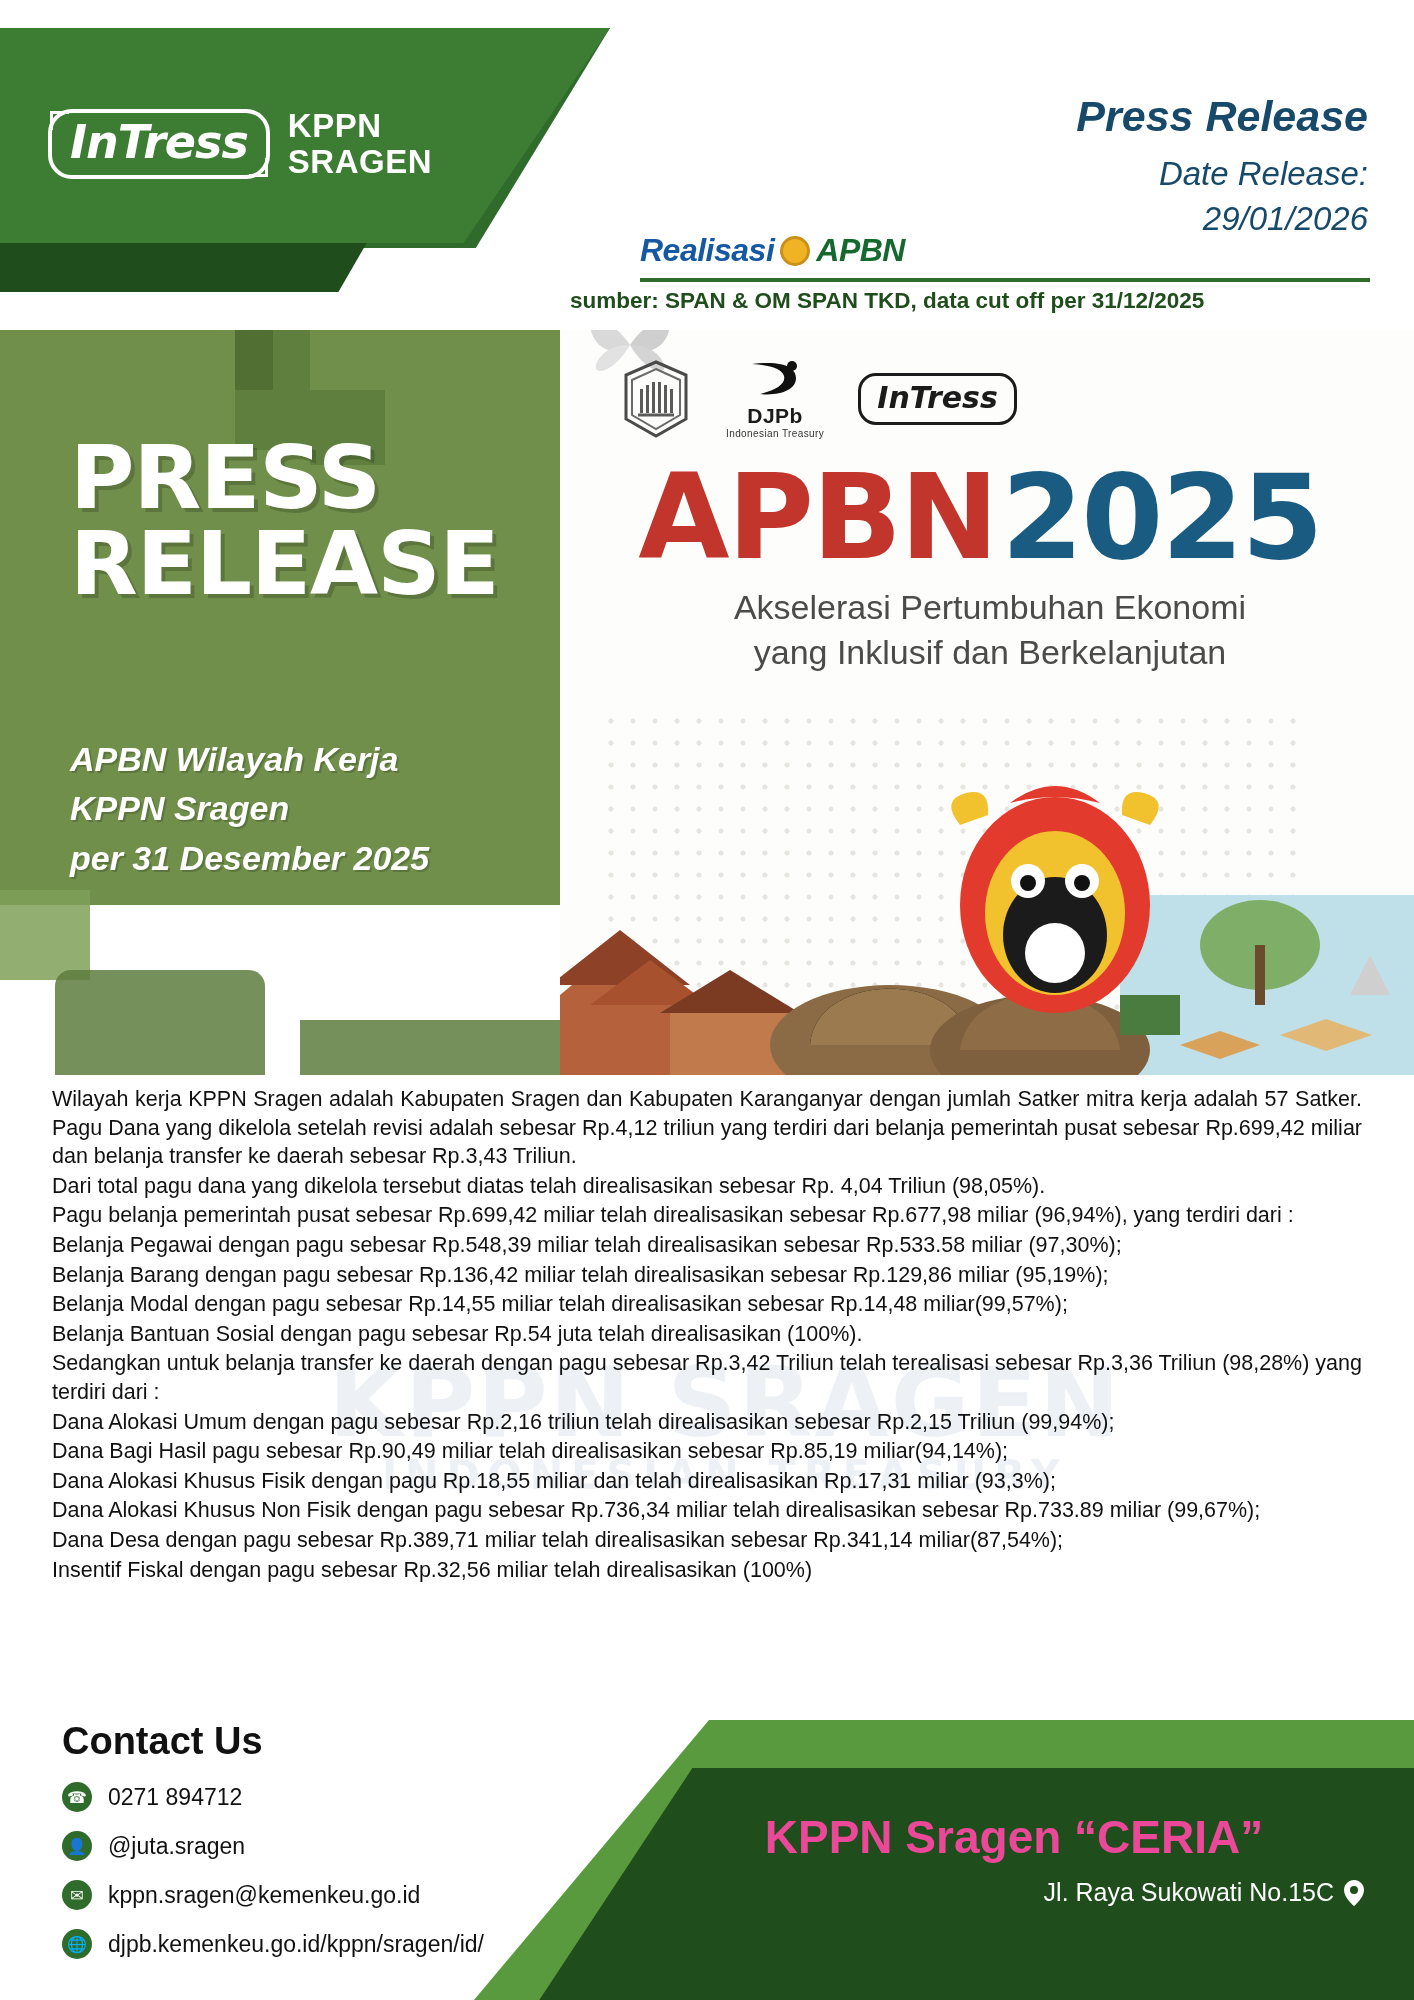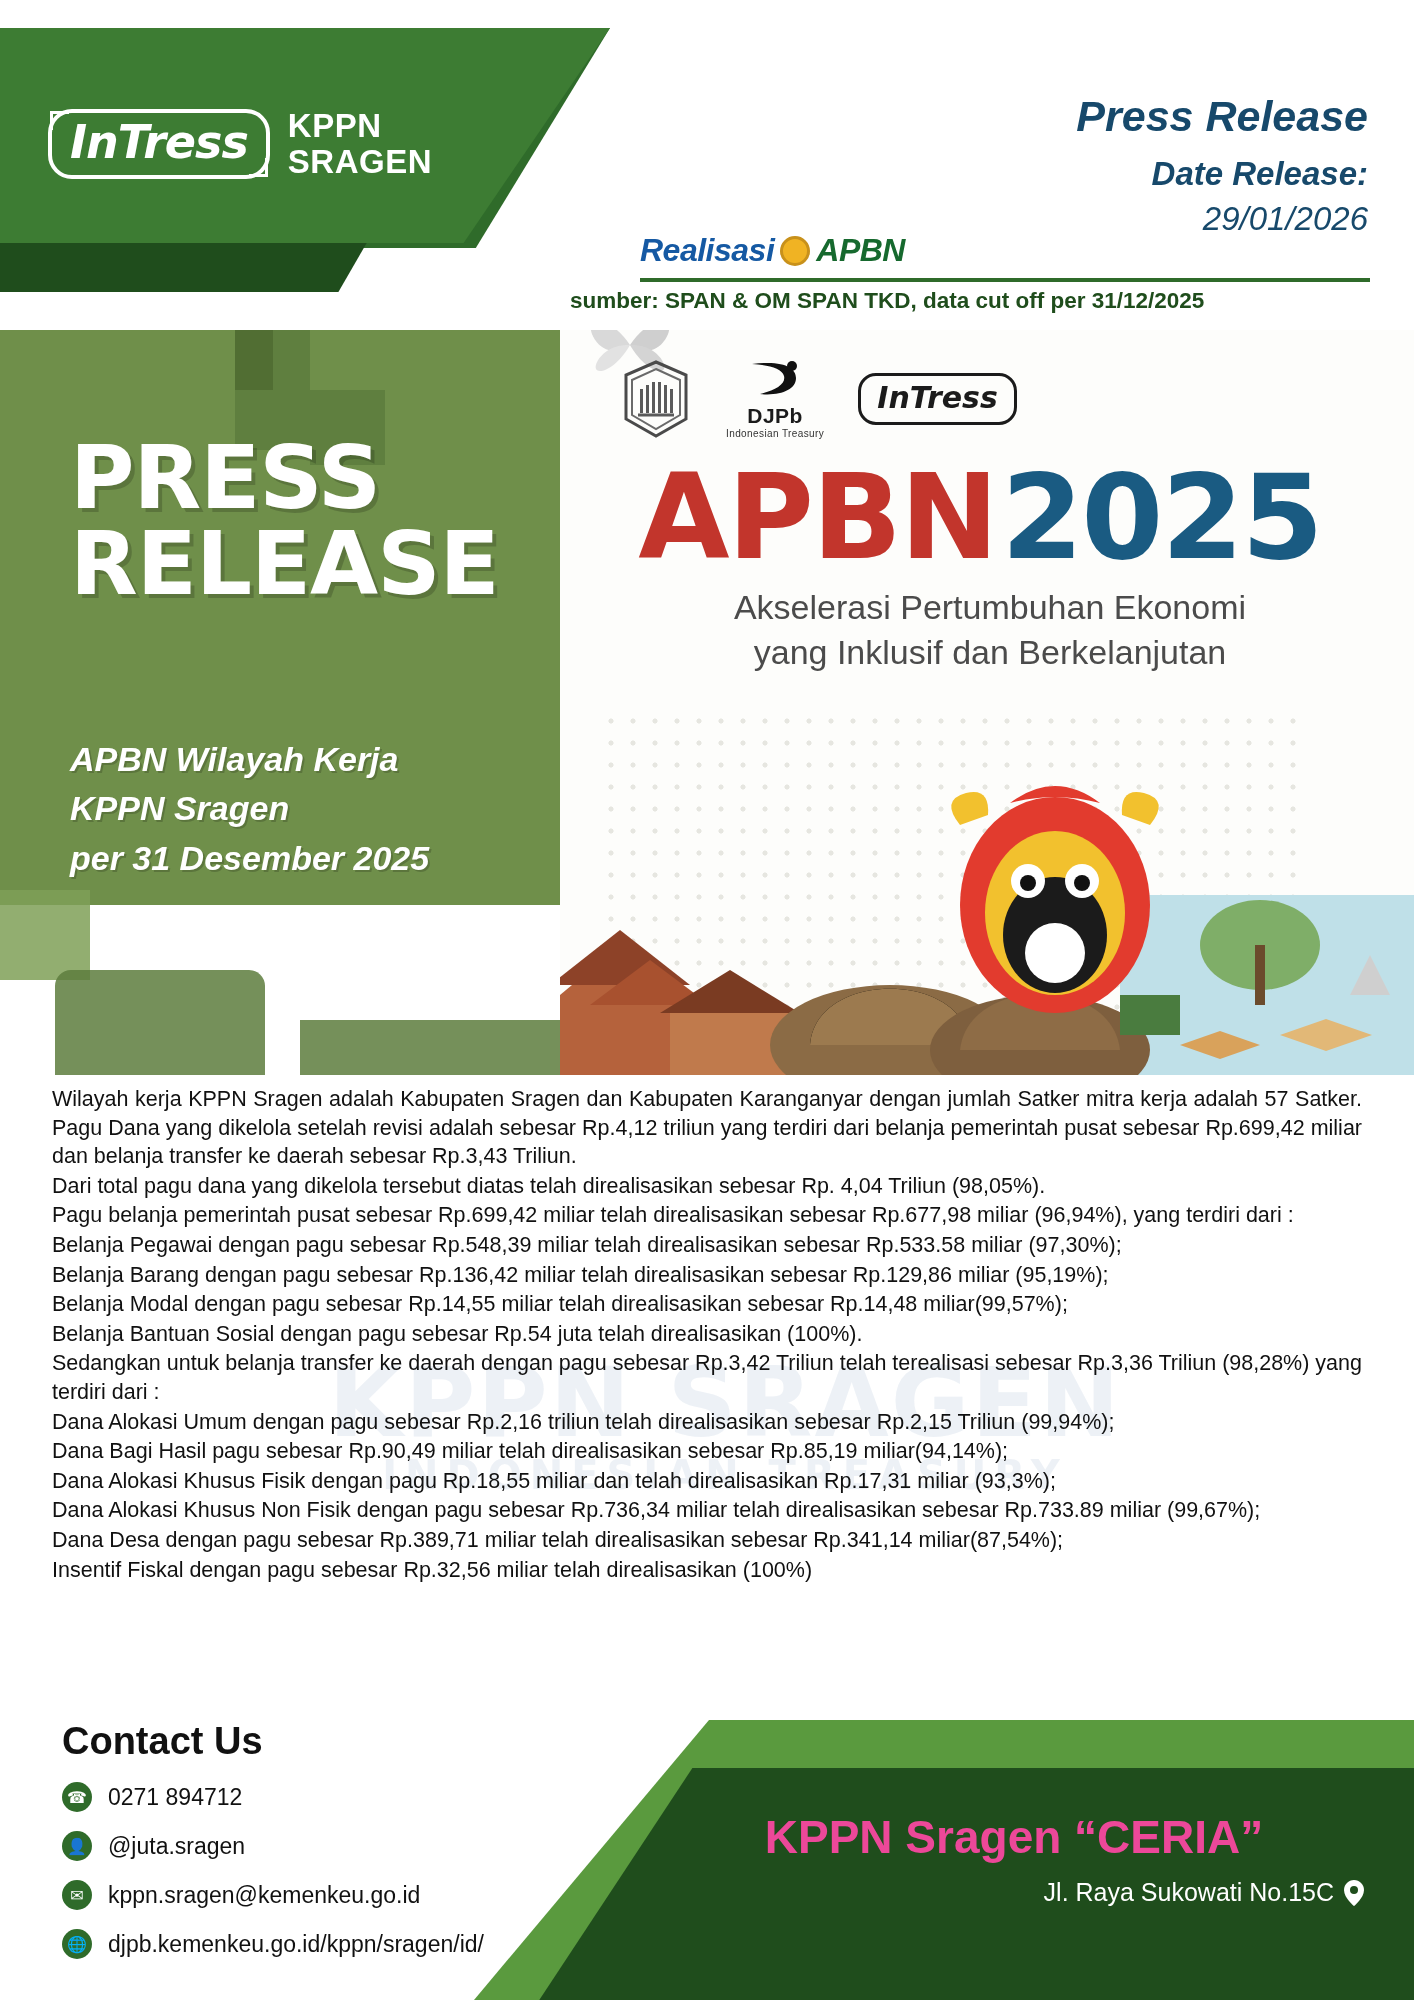--- a/index.html
+++ b/index.html
@@ -43,21 +43,21 @@
   .brand-logo:before{ left:-2px; top:-2px; border-right:none; border-bottom:none; }
   .brand-logo:after{ right:-2px; bottom:-2px; border-left:none; border-top:none; }
   .brand-text { color:#ffffff; font-size:33px; font-weight:bold; line-height:1.1; letter-spacing:0.5px; }
 
   .press-title {
     position:absolute; right:46px; top:92px; text-align:right;
     font-size:43px; font-weight:bold; font-style:italic; color:#17496b;
   }
   .date-label {
     position:absolute; right:46px; top:155px; text-align:right;
-    font-size:33px; font-weight:bold; font-style:italic; color:#17496b;
+    font-size:33px; font-weight:normal; font-style:italic; color:#17496b;
   }
   .date-value {
     position:absolute; right:46px; top:200px; text-align:right;
     font-size:33px; font-style:italic; color:#17496b;
   }
 
   .realisasi-wrap { position:absolute; left:640px; top:232px; display:flex; align-items:center; gap:6px; }
   .realisasi-txt { font-size:32px; font-weight:bold; font-style:italic; color:#1559a3; letter-spacing:-0.5px;}
   .realisasi-apbn { font-size:32px; font-weight:bold; font-style:italic; color:#16692e; letter-spacing:-0.5px;}
   .coin {

